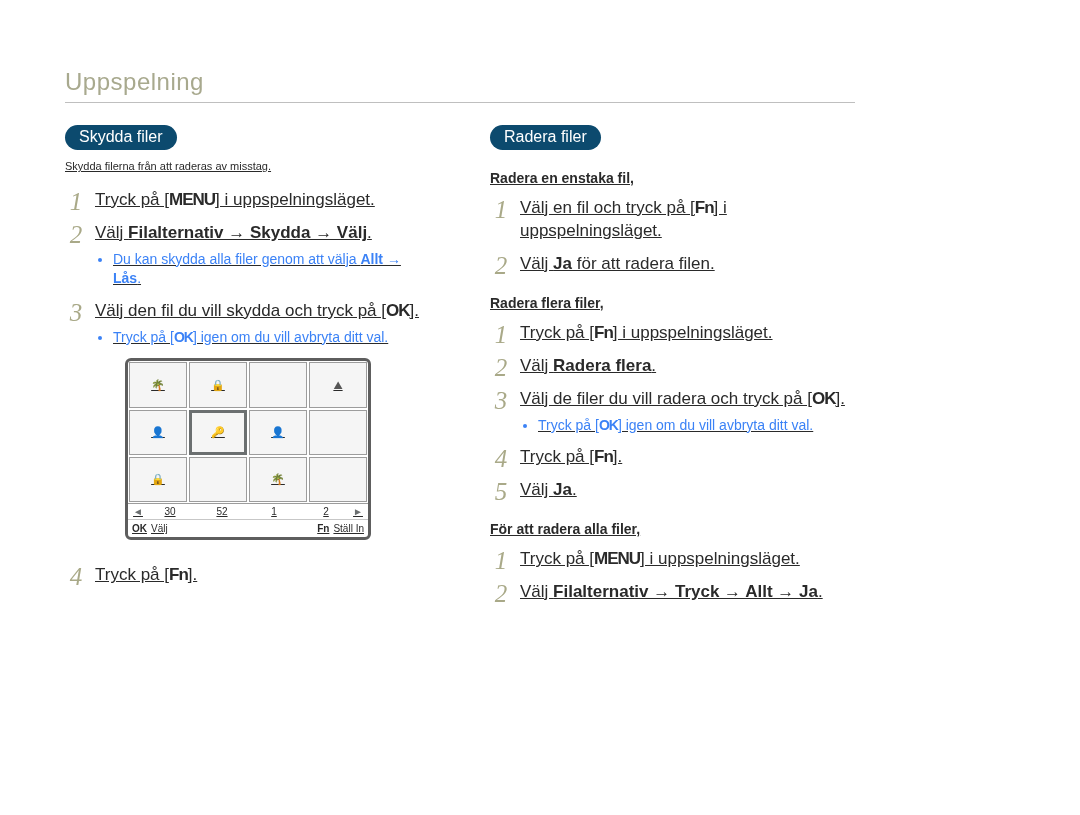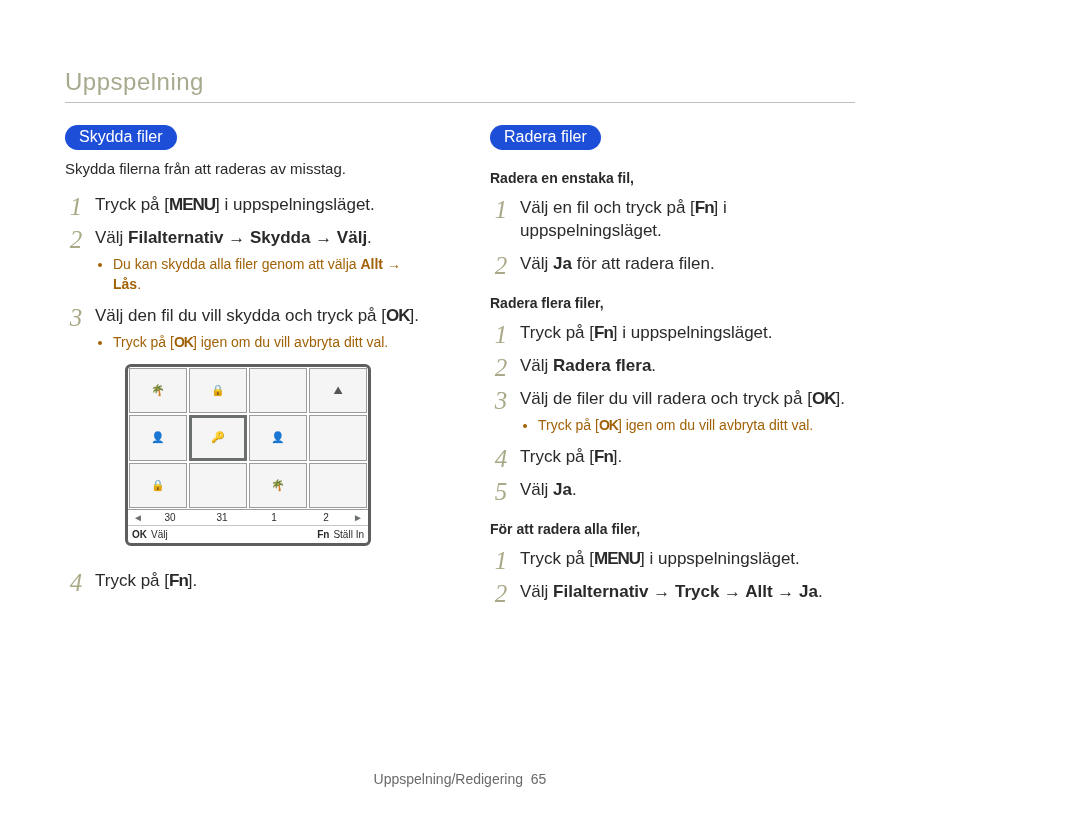--- a/index.html
+++ b/index.html
@@ -10,20 +10,21 @@
     background: #ffffff;
     font-family: Arial, Helvetica, sans-serif;
     color: #2a2a2a;
   }
   .page {
     box-sizing: border-box;
     width: 920px;
     height: 815px;
     padding: 70px 65px 12px 65px;
     position: relative;
+    text-decoration: underline;
   }
   .header {
     position: absolute;
     top: 68px;
     left: 65px;
     font-size: 24px;
     font-weight: 300;
     color: #a8a98e;
     font-style: normal;
     letter-spacing: 0.5px;
@@ -39,29 +40,29 @@
     display: flex;
     flex-direction: row;
     gap: 60px;
     margin-top: 55px;
   }
   .col {
     width: 445px;
   }
   .pill {
     display: inline-block;
-    background: #1d4ed8;
+    background: #0c4a6e;
     color: #fff;
     font-size: 16px;
     padding: 3px 14px 4px 14px;
     border-radius: 13px;
     margin-bottom: 6px;
   }
   .intro {
-    font-size: 15px;
+    font-size: 11px;
     line-height: 1.35;
     margin: 3px 0 10px 0;
   }
   .subhead {
     font-size: 14px;
     font-weight: bold;
     margin: 14px 0 6px 0;
   }
   ol.steps {
     list-style: none;
@@ -89,21 +90,21 @@
     text-align: center;
   }
   ul.bullet {
     list-style: disc;
     margin: 4px 0 0 0;
     padding-left: 18px;
   }
   ul.bullet li {
     font-size: 14px;
     line-height: 1.4;
-    color: #a16207;
+    color: #3b82f6;
     padding: 1px 0;
   }
   .keycap {
     display: inline-block;
     font-weight: bold;
     letter-spacing: -1px;
     font-family: Arial, sans-serif;
   }
   .footer {
     position: absolute;
@@ -237,21 +238,21 @@
                 </div>
               <div class="cell"></div>
               <div class="cell">
                   <span class="ic">🌴</span>
                 </div>
               <div class="cell"></div>
             </div>
             <div class="dates">
               <span class="arrow">◄</span>
               <span>30</span>
-              <span>31</span>
+              <span>52</span>
               <span>1</span>
               <span>2</span>
               <span class="arrow">►</span>
             </div>
             <div class="bar">
               <div class="seg">
                 <b>OK</b>
                 <span>Välj</span>
               </div>
               <div class="sp"></div>
@@ -312,16 +313,13 @@
           <span>Tryck på [</span><span class="keycap">MENU</span><span>] i uppspelningsläget.</span>
         </li>
         <li>
           <span>Välj </span><span class="bullet-strong">Filalternativ → Tryck → Allt → Ja</span><span>.</span>
         </li>
       </ol>
 
     </div>
   </div>
 
-  <div class="footer">
-    <span>Uppspelning/Redigering</span>&nbsp;&nbsp;<span>65</span>
-  </div>
 </div>
 
 </body></html>

